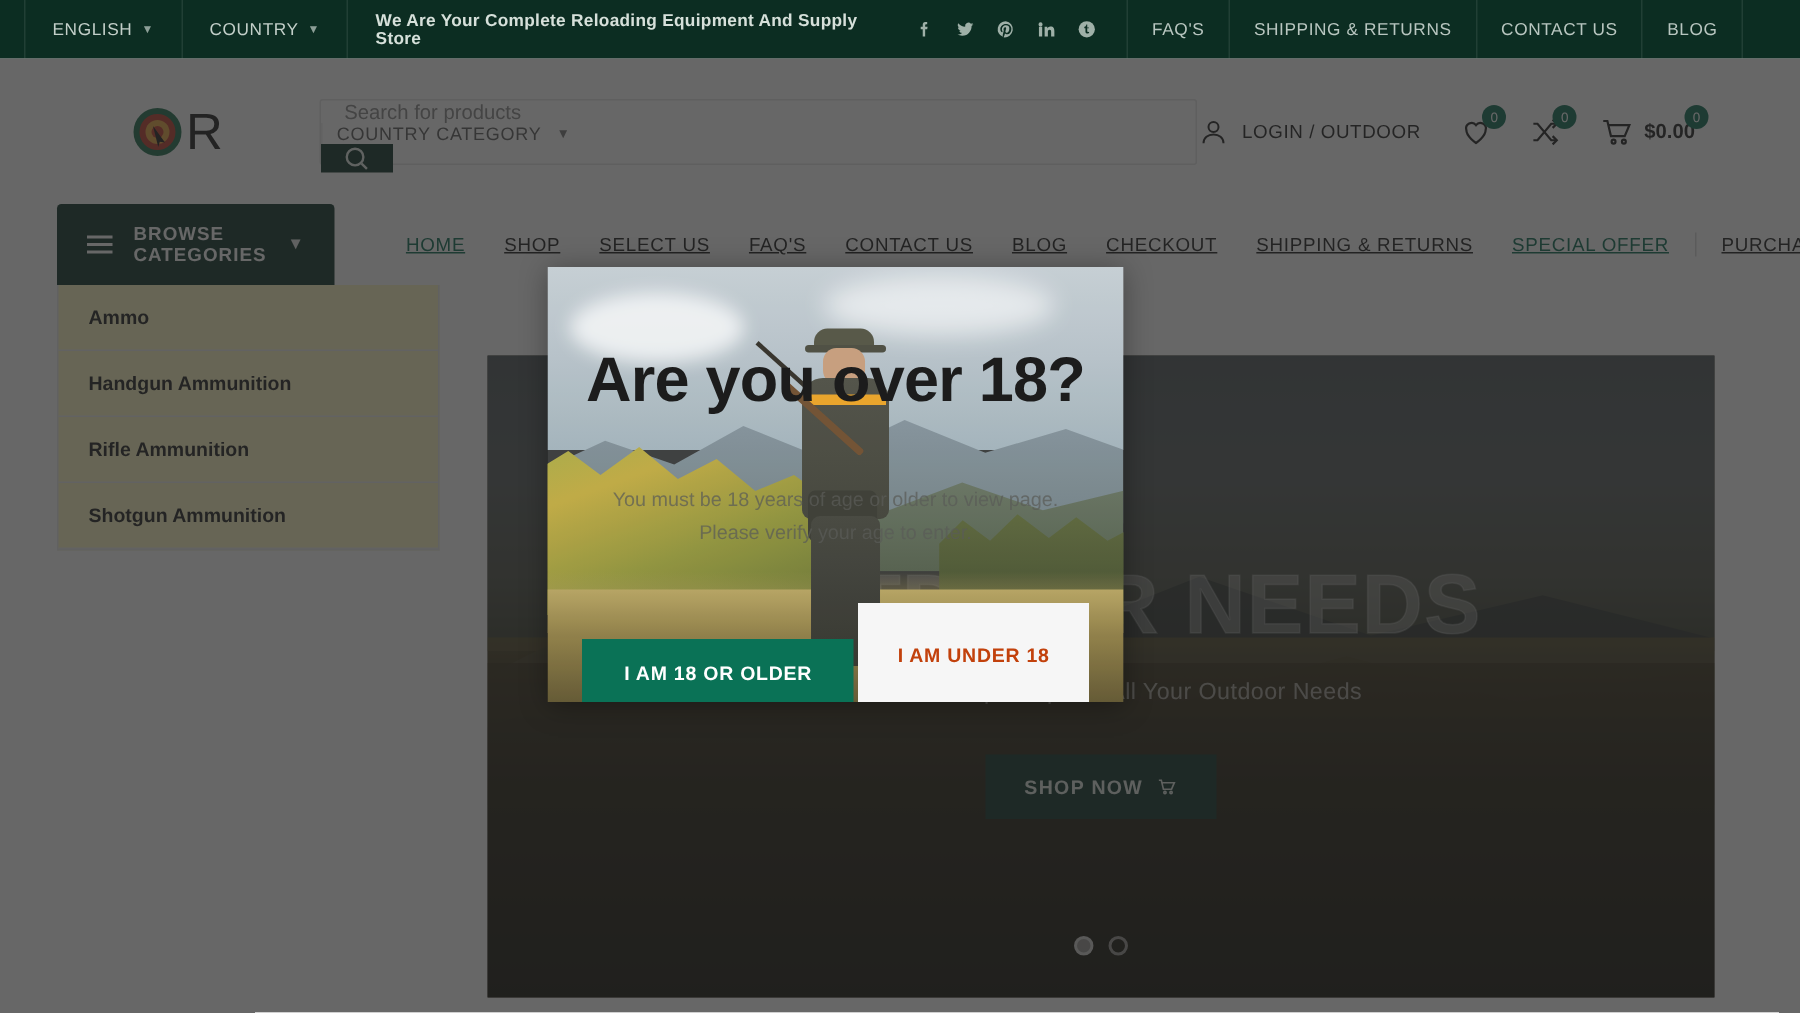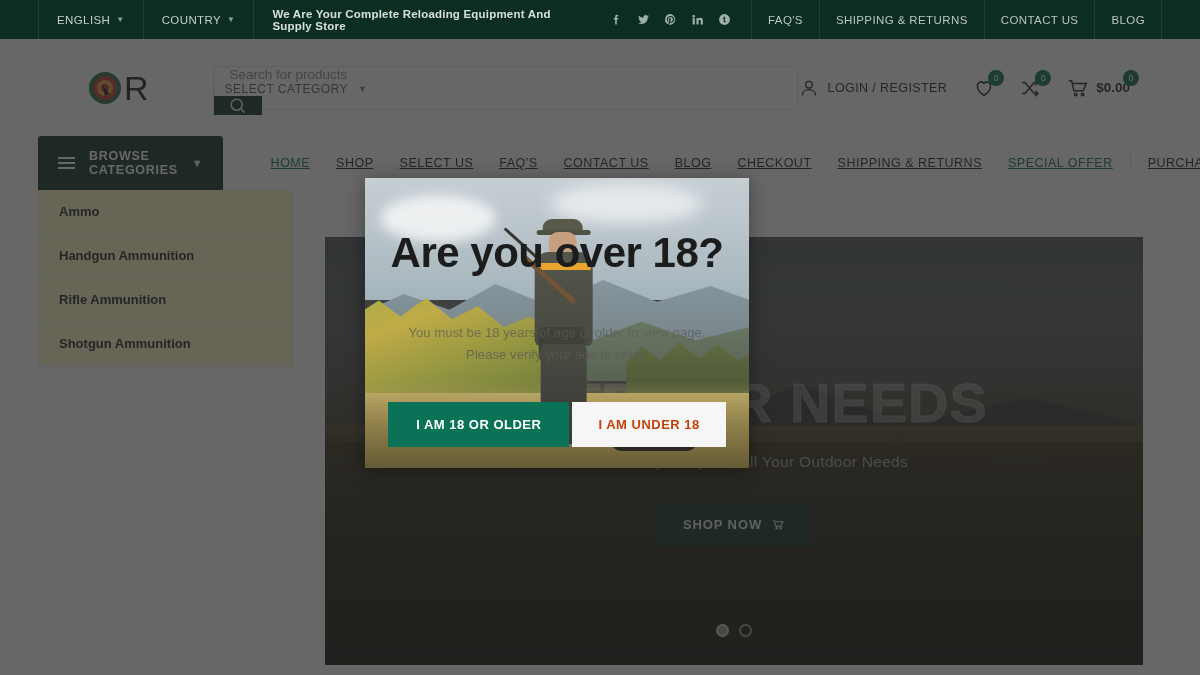--- a/index.html
+++ b/index.html
@@ -17,21 +17,21 @@
     display: flex; align-items: stretch; color: #b9c6c0;
     font-size: 11.5px; letter-spacing: .4px;
     z-index: 5;
   }
   .topbar-left { display:flex; align-items:stretch; }
   .tb-item {
     display: flex; align-items: center; gap: 6px;
     padding: 0 18px; border-right: 1px solid rgba(255,255,255,.09);
     color:#c3cfc9; white-space: nowrap; cursor: pointer;
   }
-  .tb-item:first-child { border-left: 1px solid rgba(255,255,255,.09); margin-left: 38px; }
+  .tb-item:first-child { border-left: 1px solid rgba(255,255,255,.09); margin-left: 16px; }
   .tb-caret { font-size: 8px; opacity:.7; }
   .tb-tagline {
     display:flex; align-items:center; padding:0 18px;
     font-weight: bold; color:#d6e0da; font-size: 11.5px; letter-spacing:.2px;
   }
   .topbar-right { margin-left:auto; display:flex; align-items:stretch; }
   .tb-socials { display:flex; align-items:center; gap:14px; padding: 0 20px 0 0; }
   .soc { width:13px; height:13px; display:block; fill:#9fb0a8; }
   .tb-link {
     display:flex; align-items:center; padding: 0 16px;
@@ -266,21 +266,21 @@
     text-align:center; line-height:1;
   }
   .modal-desc {
     margin-top: 48px; width: 330px; text-align:center;
     font-size: 13.2px; line-height: 1.65; color: rgba(90,92,88,.72);
   }
   .modal-btns { margin-top: 36px; display:flex; gap: 0; }
   .btn-older {
     background:#0a7256; color:#fff; border:none; padding: 15px 28px;
     font-size: 13px; font-weight:700; letter-spacing:.5px; cursor:pointer;
-    font-family:inherit; margin-right: 3px;
+    font-family:inherit; margin-right: 3px; margin-top: 24px;
   }
   .btn-under {
     background:#f6f6f6; color:#c2410c; border:none; padding: 15px 26px;
     font-size: 13px; font-weight:700; letter-spacing:.5px; cursor:pointer;
     font-family:inherit;
   }
 </style>
 </head>
 <body>
 
@@ -334,38 +334,38 @@
           <circle cx="17" cy="17" r="4" fill="#c0392b"></circle>
           <path d="M14 13 L22 24 L18.5 23.5 L17.5 27 Z" fill="#1b1b1b"></path>
         </svg>
       </div>
       <span class="logo-text">R</span>
     </div>
 
     <div class="searchwrap">
       <input class="search-input" type="text" placeholder="Search for products" style="">
       <div class="cat-select">
-        <span>SELECT CATEGORY</span>
+        <span>COUNTRY CATEGORY</span>
         <span class="cat-caret">▼</span>
       </div>
       <button class="search-btn">
         <svg width="19" height="19" viewBox="0 0 24 24" fill="none" stroke="#e8efea" stroke-width="2">
           <circle cx="11" cy="11" r="7"></circle>
             <line x1="16.5" y1="16.5" x2="21" y2="21"></line>
         </svg>
       </button>
     </div>
 
     <div class="hdr-right">
       <div class="acct">
         <svg width="20" height="20" viewBox="0 0 24 24" fill="none" stroke="#1f1f1f" stroke-width="1.6">
           <circle cx="12" cy="8" r="4"></circle>
             <path d="M4 21c0-4.4 3.6-7 8-7s8 2.6 8 7"></path>
         </svg>
-        <span class="acct-label">LOGIN / REGISTER</span>
+        <span class="acct-label">LOGIN / OUTDOOR</span>
       </div>
 
       <div class="icon-btn">
         <svg width="22" height="22" viewBox="0 0 24 24" fill="none" stroke="#1f1f1f" stroke-width="1.6">
           <path d="M12 20s-7-4.6-7-9.4A4 4 0 0 1 12 7a4 4 0 0 1 7 3.6C19 15.4 12 20 12 20z"></path>
         </svg>
         <span class="badge">0</span>
       </div>
 
       <div class="icon-btn">

